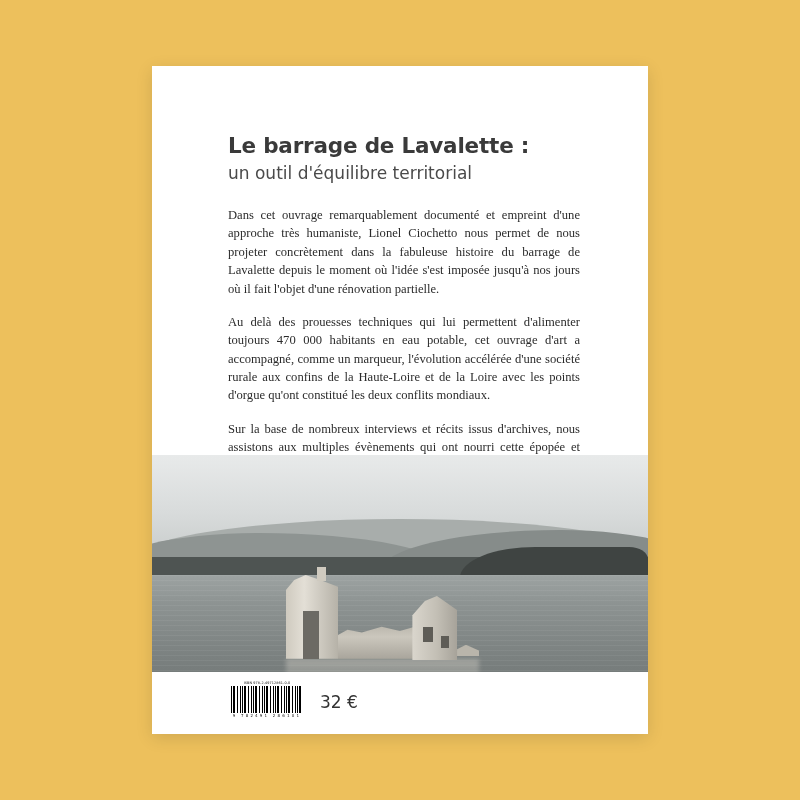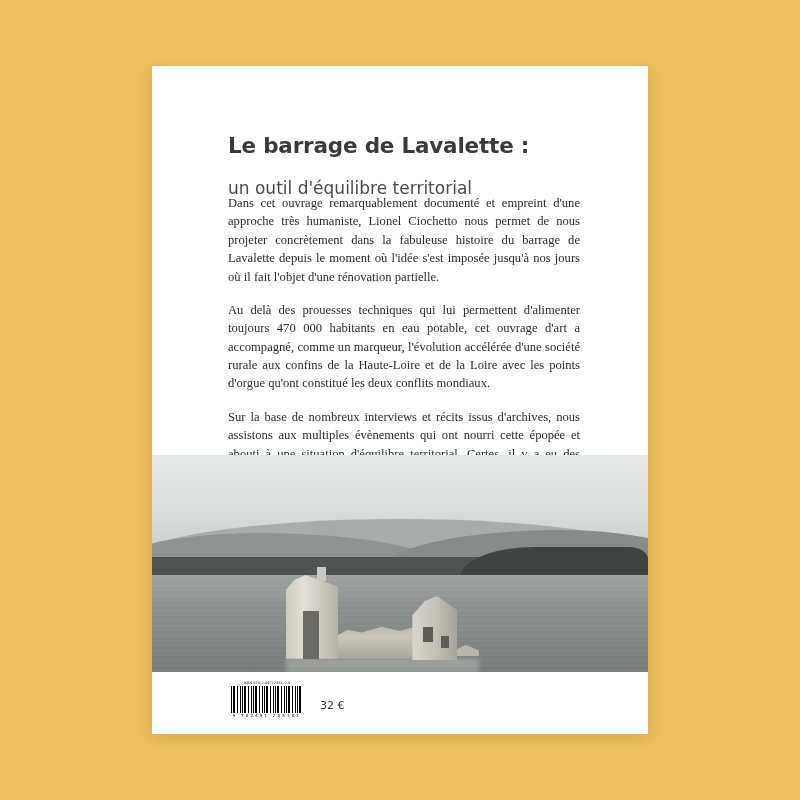--- a/index.html
+++ b/index.html
@@ -51,35 +51,35 @@
     color: #3a3a3a;
     line-height: 1.15;
     margin: 0;
   }
   .title-sub {
     font-family: "DejaVu Sans", sans-serif;
     font-weight: normal;
     font-size: 17px;
     color: #4a4a4a;
     line-height: 1.2;
-    margin: 19px 0 0 0;
+    margin: 4px 0 0 0;
   }
   .paragraphs {
     position: absolute;
     left: 76px;
     top: 128px;
     width: 352px;
   }
   .para {
     font-family: "Liberation Serif", serif;
     font-size: 12.6px;
     line-height: 1.46;
     color: #2b2b2b;
     text-align: justify;
-    margin: 0 0 15px 0;
+    margin: 12px 0 15px 0;
   }
   .para:last-child {
     margin-bottom: 0;
   }
 
   
   .photo {
     position: absolute;
     left: 0;
     bottom: 0;
@@ -276,21 +276,21 @@
     letter-spacing: 2.2px;
     margin-top: 1px;
     text-align: center;
     line-height: 1;
   }
   .price {
     position: absolute;
     left: 168px;
     bottom: 22px;
     font-family: "DejaVu Sans", sans-serif;
-    font-size: 11px;
+    font-size: 17px;
     color: #333;
     text-align: right;
   }
 </style>
 </head>
 <body>
 
 <div class="stage">
 
   <div class="book-cover">

